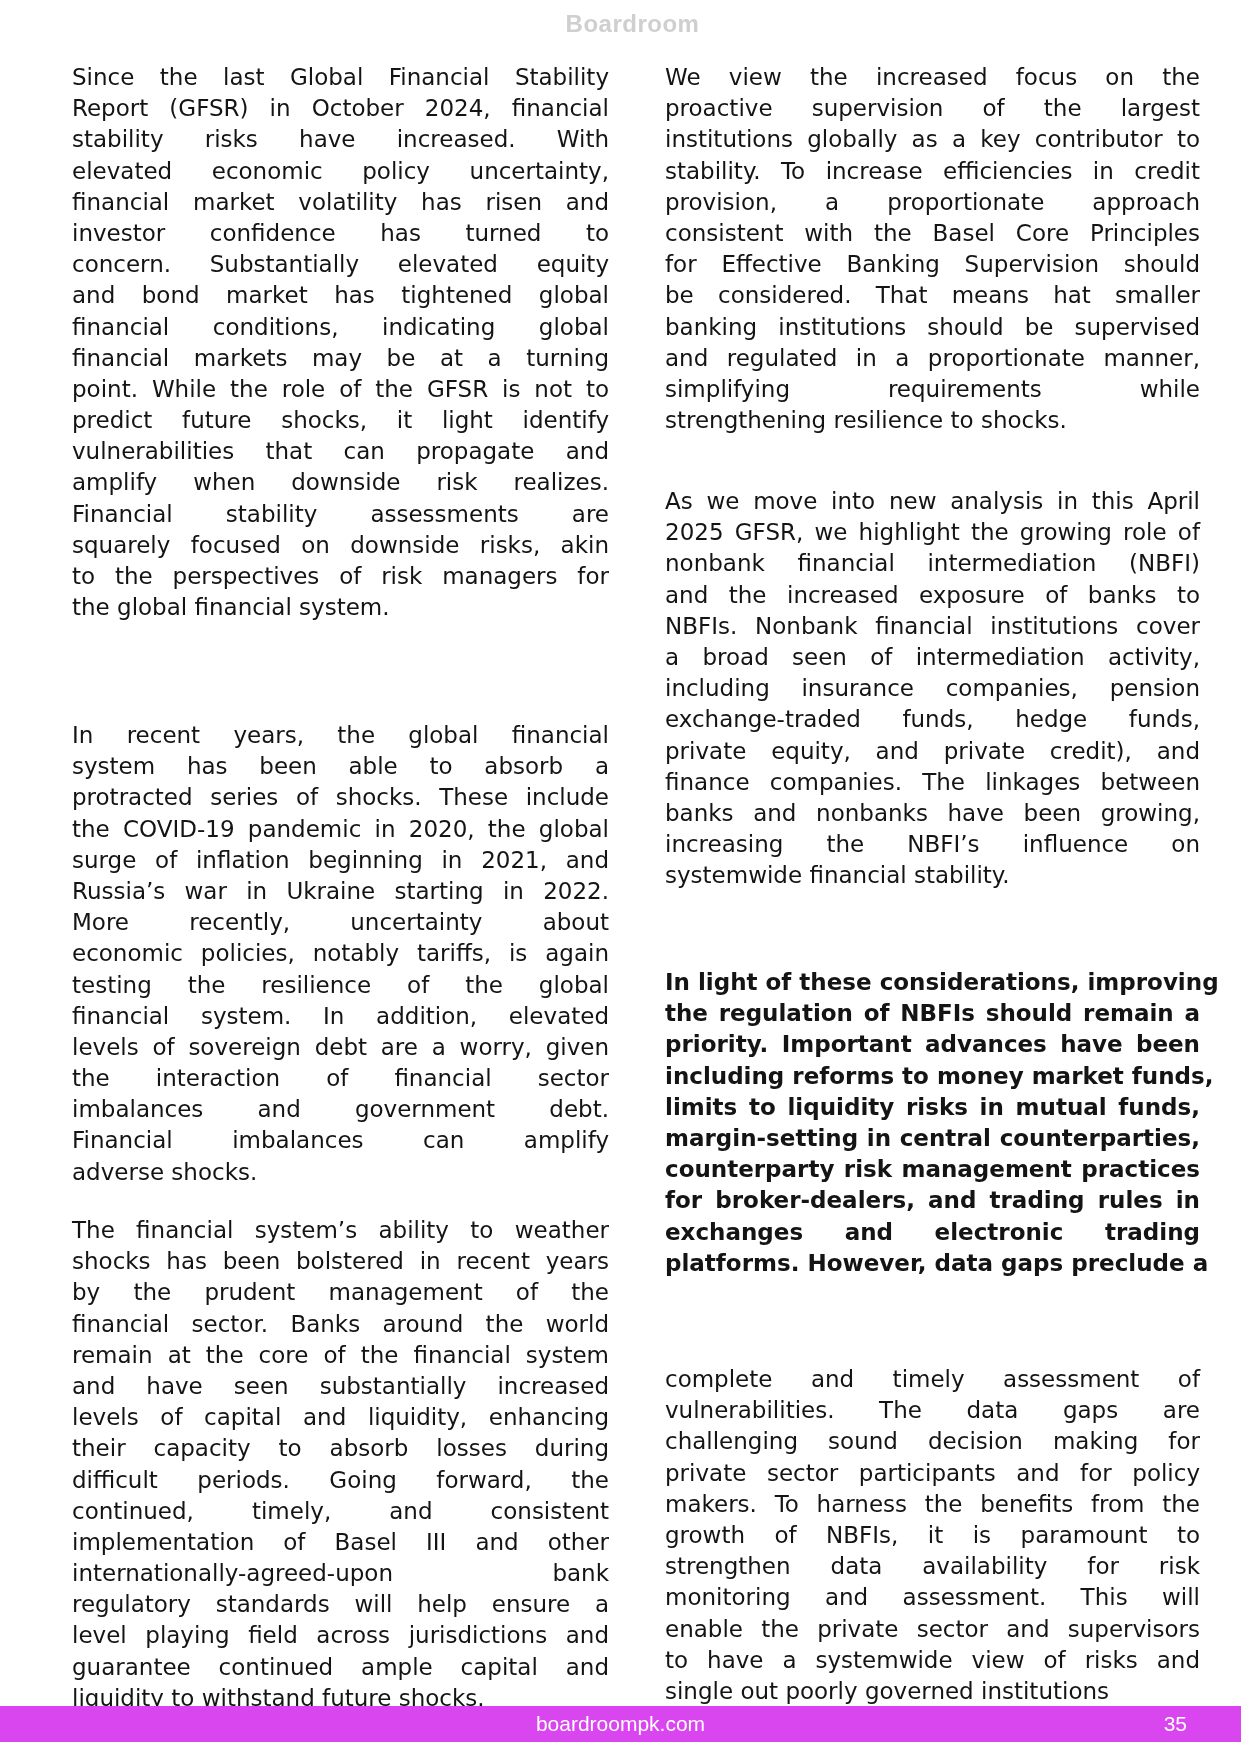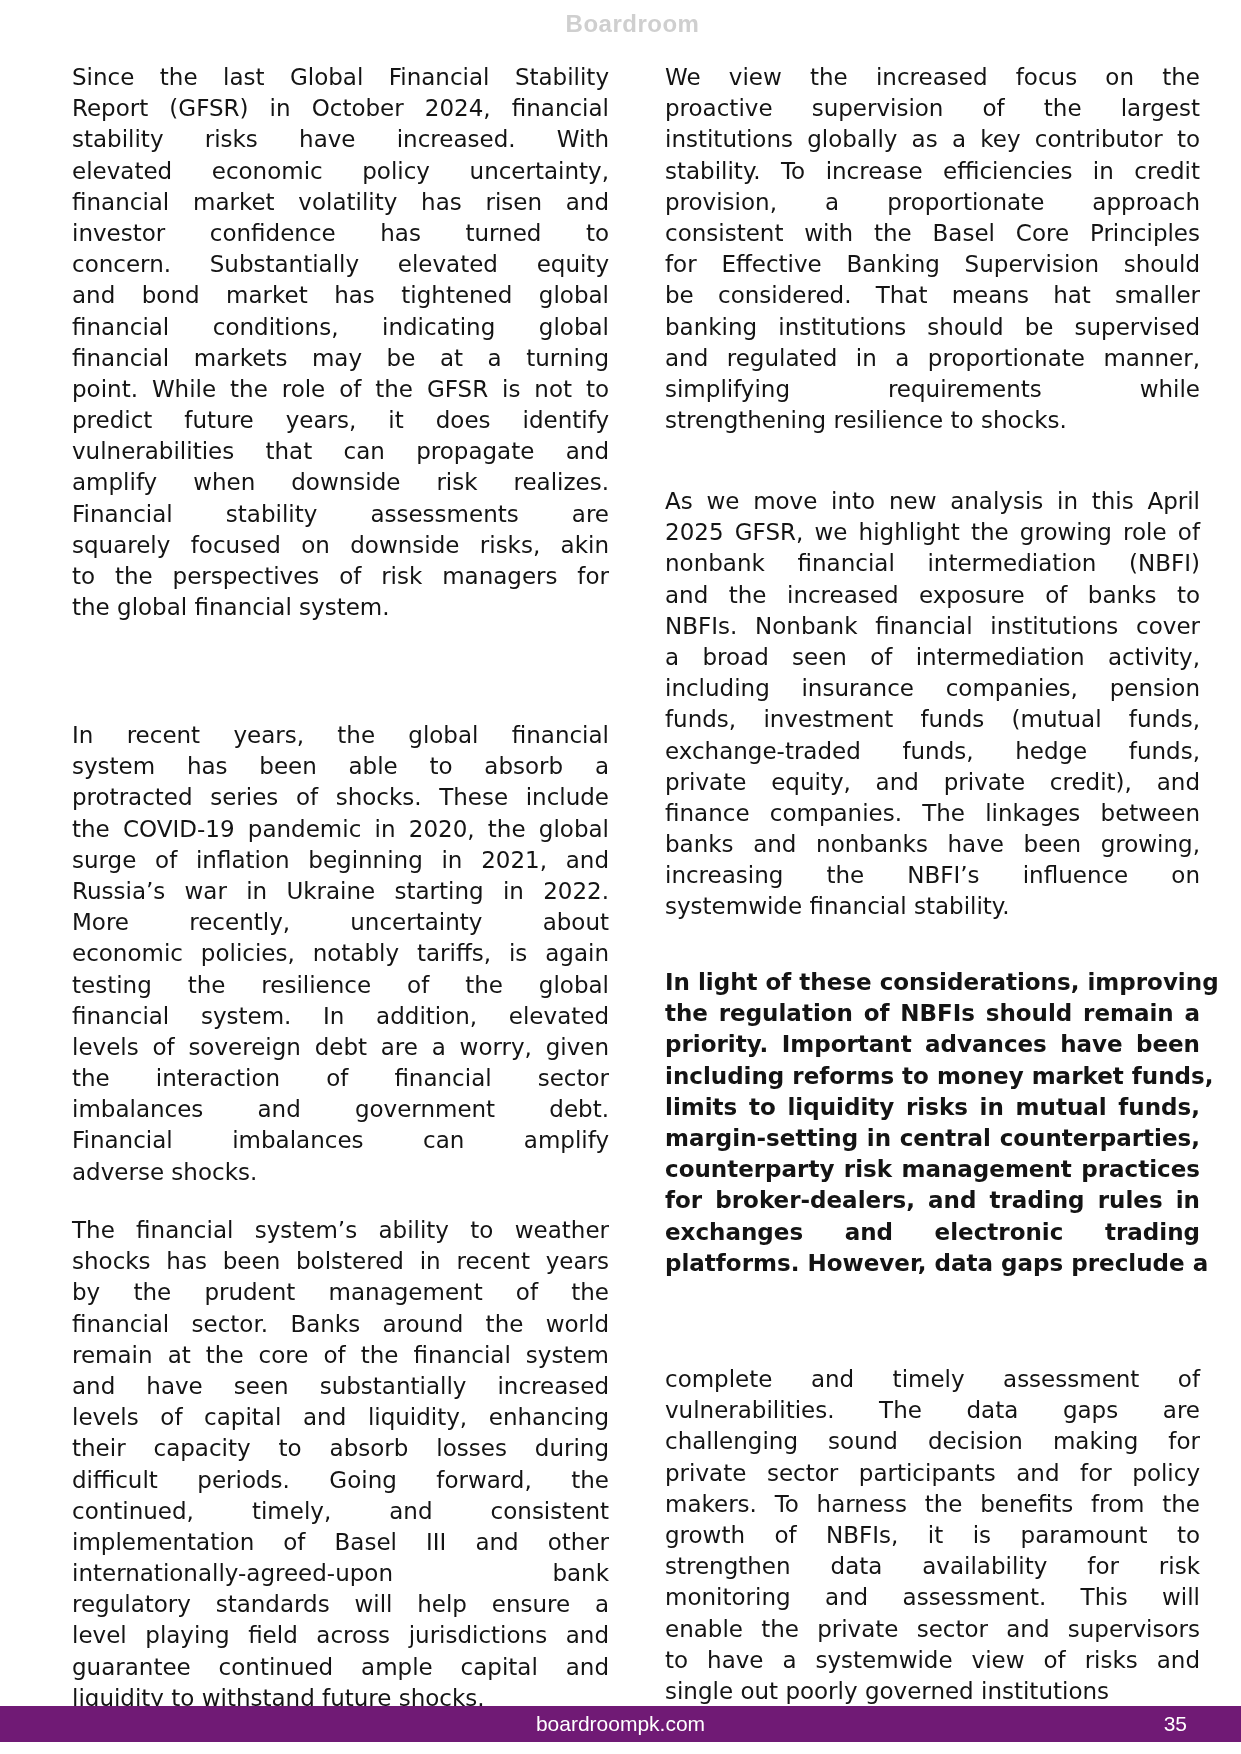--- a/index.html
+++ b/index.html
@@ -9,21 +9,21 @@
               font-family: "Liberation Sans", sans-serif; font-weight: bold; font-size: 24px;
               color: #cfcfcf; letter-spacing: 0.5px; margin-left: 12px; }
   .col { position: absolute; }
   .col-left { left: 60px; width: 537px; }
   .col-right { left: 653px; width: 535px; }
   .para { position: absolute; left: 0; width: 100%; margin: 12px; }
   .line { display: block; height: 31.2px; line-height: 31.2px; font-size: 23px;
           text-align: justify; text-align-last: justify; white-space: nowrap; overflow: visible; }
   .line.last { text-align-last: left; }
   .footer { position: absolute; left: 0; top: 1706px; width: 1241px; height: 36px;
-            background: #701a75; color: #ffffff; }
+            background: #d946ef; color: #ffffff; }
   .footer-site { position: absolute; left: 0; width: 100%; top: 0; line-height: 36px; text-align: center;
                  font-family: "Liberation Sans", sans-serif; font-size: 21px; }
   .footer-page { position: absolute; right: 54px; top: 0; line-height: 36px;
                  font-family: "Liberation Sans", sans-serif; font-size: 21px; }
 </style>
 </head>
 <body>
 
 <div class="masthead">Boardroom</div>
 
@@ -33,21 +33,21 @@
       <span class="line">Report (GFSR) in October 2024, financial</span>
       <span class="line">stability risks have increased. With</span>
       <span class="line">elevated economic policy uncertainty,</span>
       <span class="line">financial market volatility has risen and</span>
       <span class="line">investor confidence has turned to</span>
       <span class="line">concern. Substantially elevated equity</span>
       <span class="line">and bond market has tightened global</span>
       <span class="line">financial conditions, indicating global</span>
       <span class="line">financial markets may be at a turning</span>
       <span class="line">point. While the role of the GFSR is not to</span>
-      <span class="line">predict future years, it does identify</span>
+      <span class="line">predict future shocks, it light identify</span>
       <span class="line">vulnerabilities that can propagate and</span>
       <span class="line">amplify when downside risk realizes.</span>
       <span class="line">Financial stability assessments are</span>
       <span class="line">squarely focused on downside risks, akin</span>
       <span class="line">to the perspectives of risk managers for</span>
       <span class="line last">the global financial system.</span>
     </div>
   <div class="para" style="top: 708px;">
       <span class="line">In recent years, the global financial</span>
       <span class="line">system has been able to absorb a</span>
@@ -101,21 +101,20 @@
       <span class="line last">strengthening resilience to shocks.</span>
     </div>
   <div class="para" style="top: 474px;">
       <span class="line">As we move into new analysis in this April</span>
       <span class="line">2025 GFSR, we highlight the growing role of</span>
       <span class="line">nonbank financial intermediation (NBFI)</span>
       <span class="line">and the increased exposure of banks to</span>
       <span class="line">NBFIs. Nonbank financial institutions cover</span>
       <span class="line">a broad seen of intermediation activity,</span>
       <span class="line">including insurance companies, pension</span>
-      <span class="line">funds, investment funds (mutual funds,</span>
       <span class="line">exchange-traded funds, hedge funds,</span>
       <span class="line">private equity, and private credit), and</span>
       <span class="line">finance companies. The linkages between</span>
       <span class="line">banks and nonbanks have been growing,</span>
       <span class="line">increasing the NBFI’s influence on</span>
       <span class="line last">systemwide financial stability.</span>
     </div>
   <div class="para" style="top: 955px; font-weight: bold;">
       <span class="line">In light of these considerations, improving</span>
       <span class="line">the regulation of NBFIs should remain a</span>

